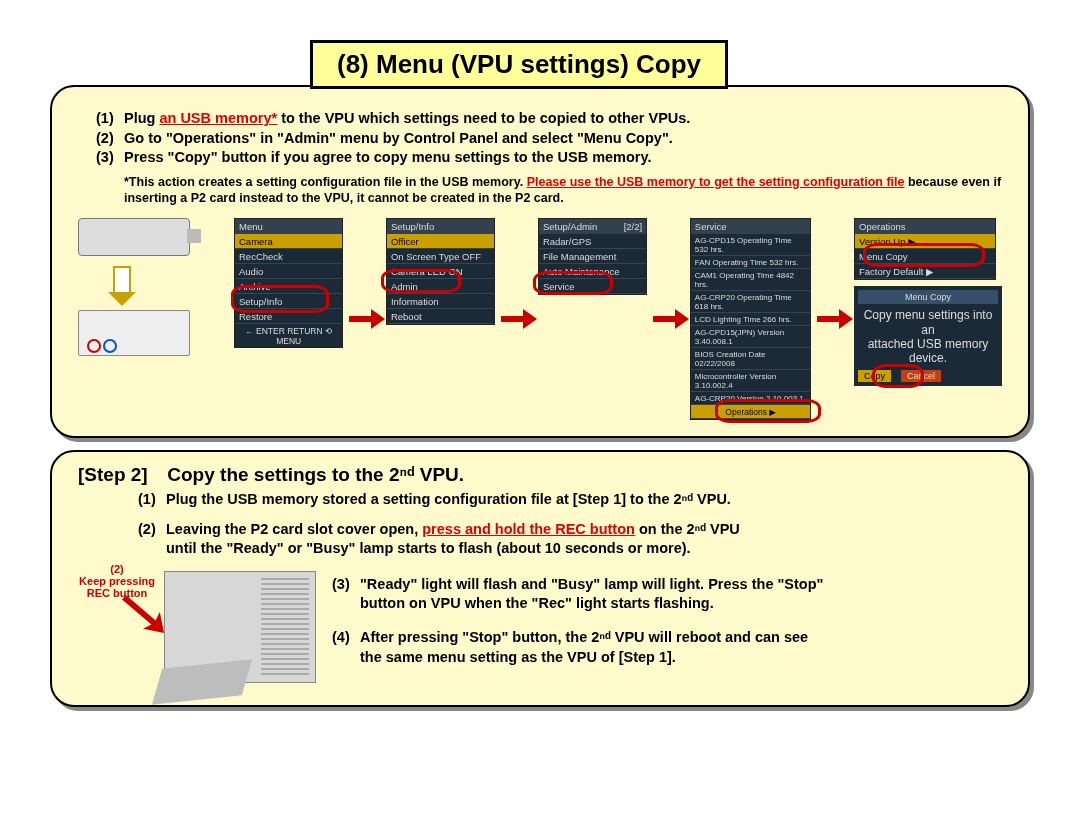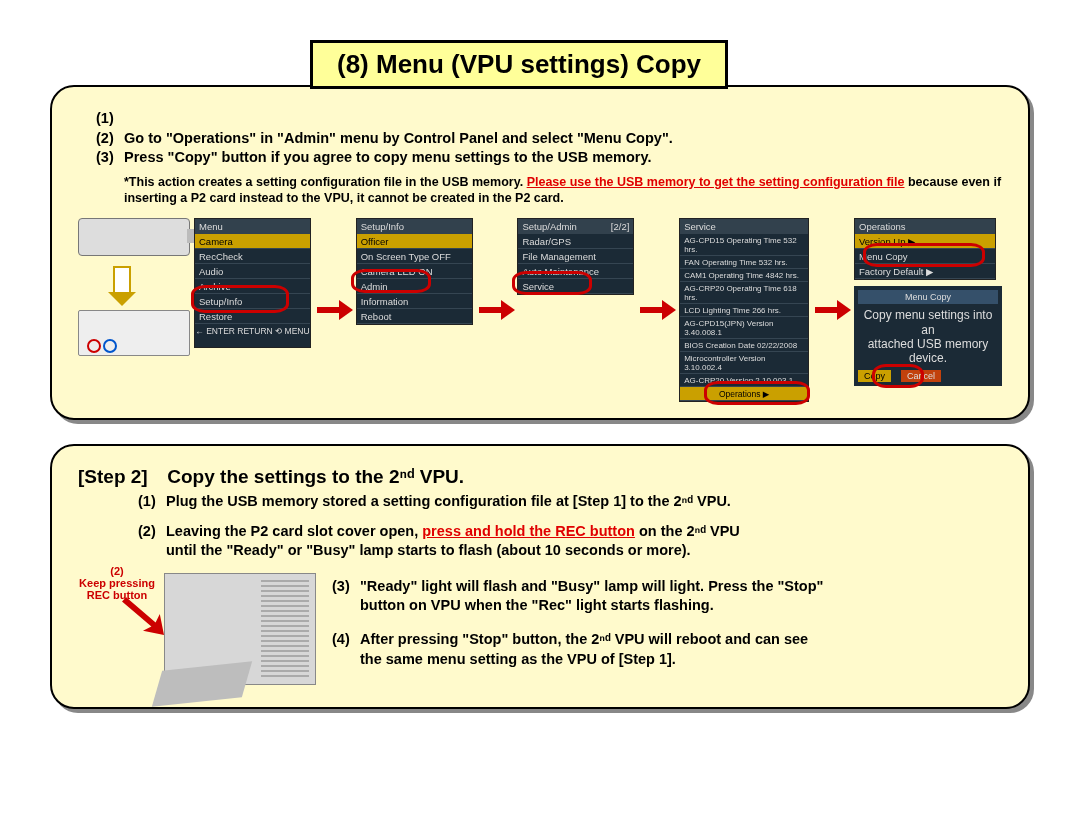--- a/index.html
+++ b/index.html
@@ -28,22 +28,22 @@
   .panel {
     border: 2px solid #000;
     background: #fffacc;
     border-radius: 24px;
     box-shadow: 4px 4px 0 #888;
     margin-top: -4px;
     padding: 18px 26px 16px 26px;
     position: relative;
   }
   .panel2 {
-    margin-top: 24px;
-    padding-top: 20px;
+    margin-top: 12px;
+    padding-top: 12px;
     padding-bottom: 14px;
   }
   .step-line {
     font-weight: bold;
     font-size: 19px;
     margin-bottom: 4px;
   }
   .step-label { display: inline-block; width: 84px; }
   .numlist {
     font-weight: bold;
@@ -115,20 +115,23 @@
 <div class="page">
 
   <div class="title-box">(8) Menu (VPU settings) Copy</div>
 
   
   <div class="panel">
 
     <div class="numlist">
       <div class="row">
         <span class="n">(1)</span>
+        <span>
+          <span>Plug </span><span class="red" style="text-decoration:underline;">an USB memory*</span><span> to the VPU which settings need to be copied to other VPUs.</span>
+        </span>
       </div>
       <div class="row">
         <span class="n">(2)</span>
         <span>Go to "Operations" in "Admin" menu by Control Panel and select "Menu Copy".</span>
       </div>
       <div class="row">
         <span class="n">(3)</span>
         <span>Press "Copy" button if you agree to copy menu settings to the USB memory.</span>
       </div>
     </div>
@@ -140,21 +143,21 @@
     <div class="screens-row">
       <div class="usb-col">
         <div class="usb"></div>
         <div class="down-arrow">
             <div class="stem"></div>
             <div class="head"></div>
           </div>
         <div class="vpu-box"></div>
       </div>
 
-      <div class="menu-screen" style="height:128px;">
+      <div class="menu-screen" style="height:128px;margin-left:40px;">
         <div class="hdr">
             <span>Menu</span>
           </div>
         <div class="item sel">Camera</div>
         <div class="item">RecCheck</div>
         <div class="item">Audio</div>
         <div class="item">Archive</div>
         <div class="item">Setup/Info</div>
         <div class="item">Restore</div>
         <div class="ftr">← ENTER       RETURN ⟲     MENU</div>

